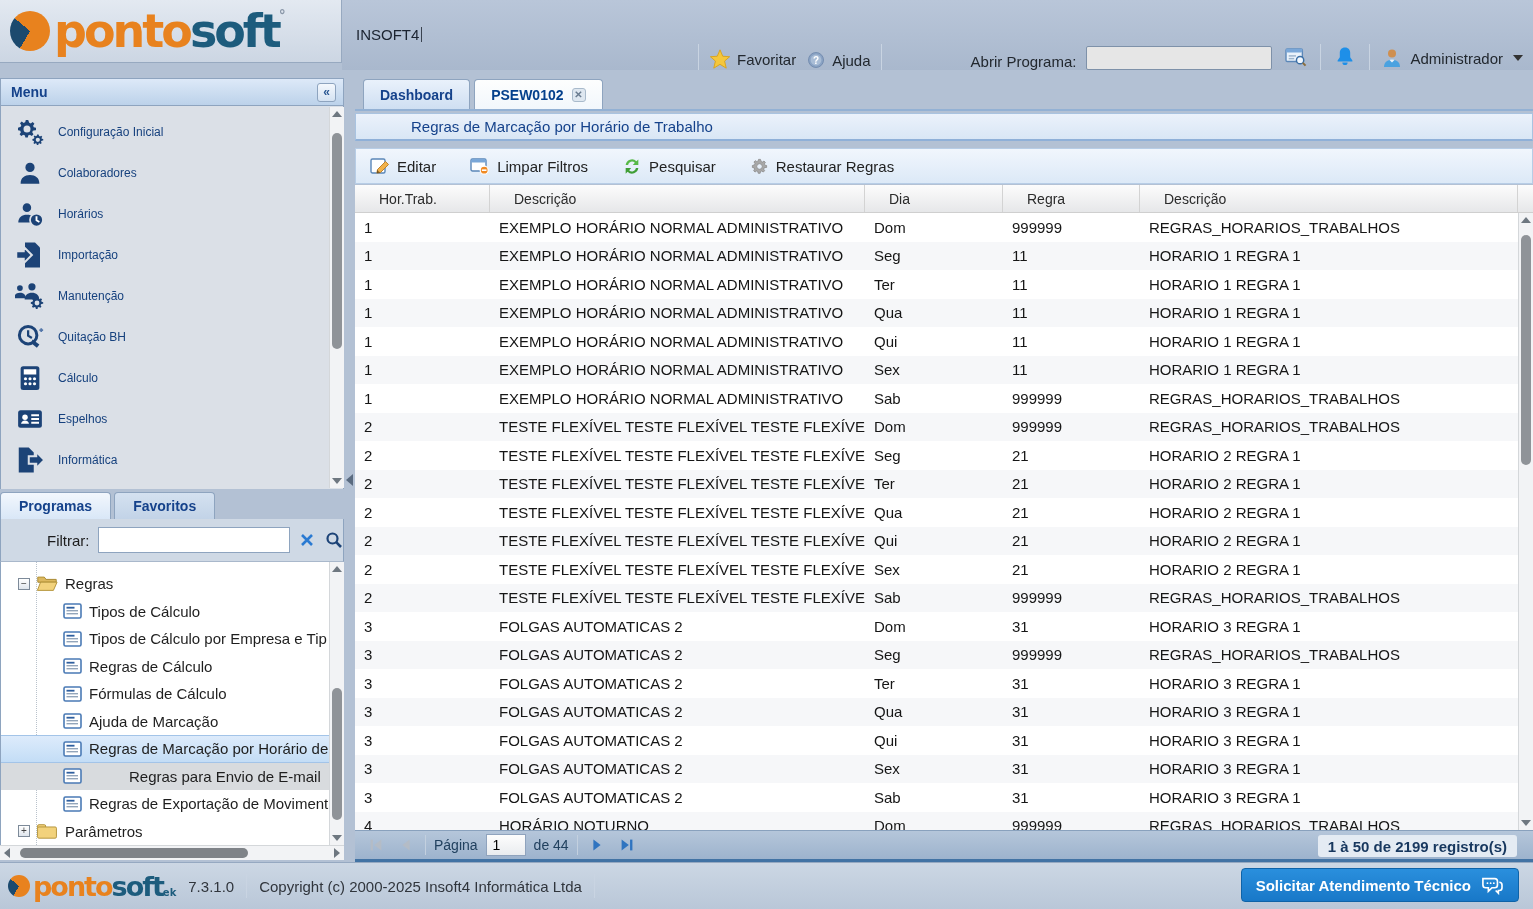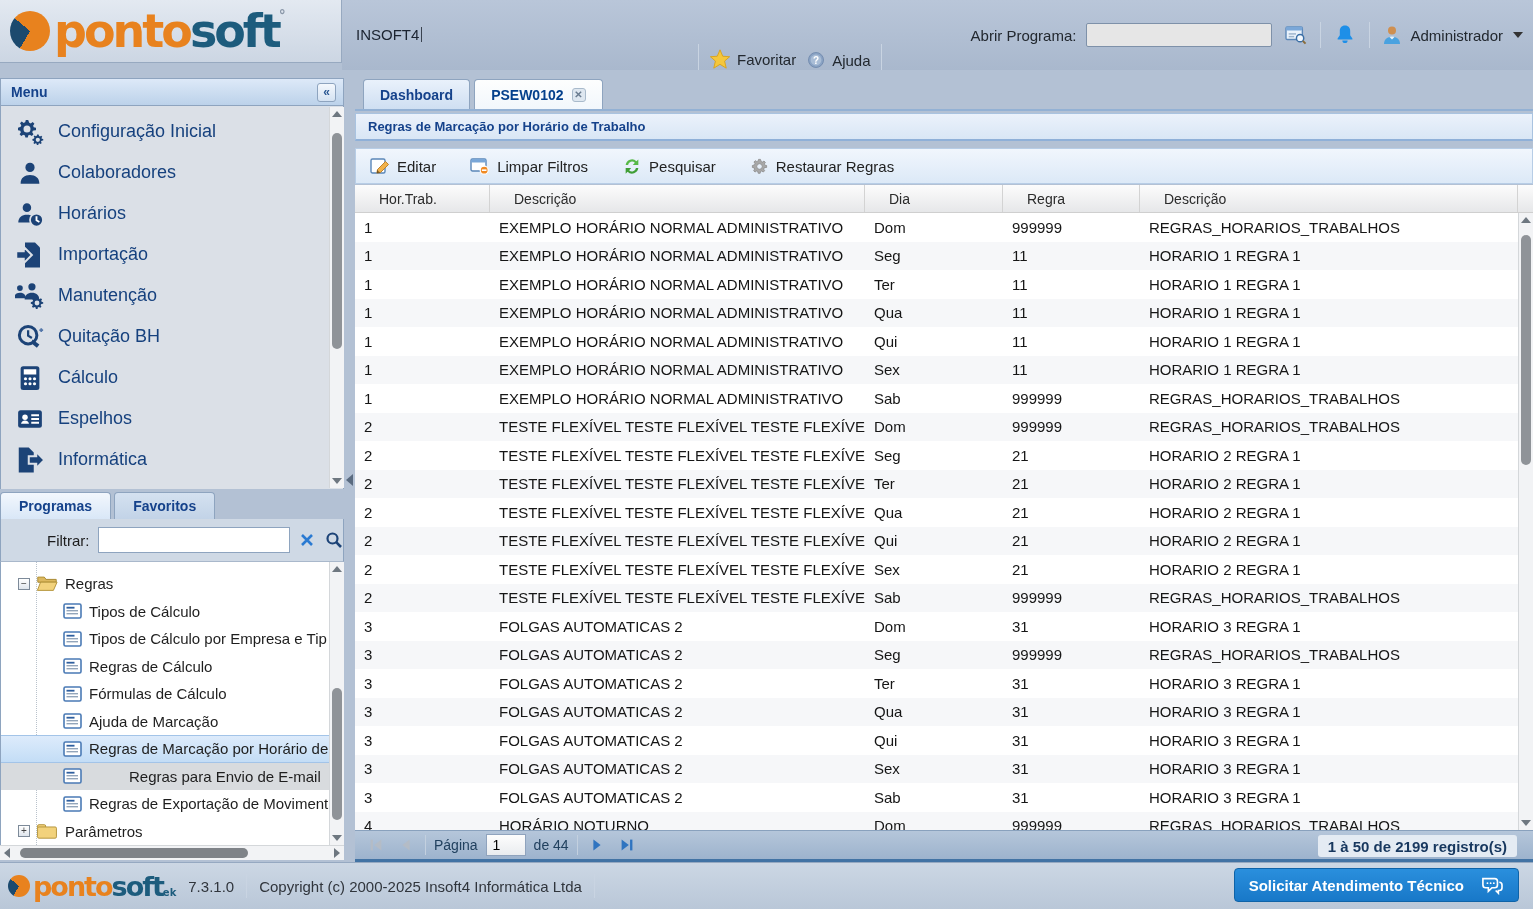--- a/index.html
+++ b/index.html
@@ -19,40 +19,40 @@
   #footer .logo-circle { width:22px; height:22px; margin-right:3px; }
   #footer .logo-text { font-size:27px; letter-spacing:-2px; }
   .logo-sub { font-size:10px; color:#1d5c7d; letter-spacing:0; font-weight:bold; }
 
   
   #app-header { left:342px; top:0; width:1191px; height:70px;
     background:linear-gradient(#b9c6d9,#a9b8cd); }
   #hdr-app { position:absolute; left:14px; top:26px; font-size:15px; color:#1b2330; }
   .caret { display:inline-block; width:1px; height:15px; background:#3a4350; vertical-align:-2px; margin-left:2px; }
   #hdr-mid { position:absolute; left:356px; top:0; height:70px; display:flex; align-items:flex-end; gap:10px; }
-  #hdr-right { position:absolute; right:10px; top:0; height:70px; display:flex; align-items:center; gap:10px; }
+  #hdr-right { position:absolute; right:10px; top:0; height:70px; display:flex; align-items:flex-end; gap:10px; }
   .hdr-label { font-size:15px; color:#22282f; }
   .vsep { width:1px; height:26px; background:#8fa2bb; border-right:1px solid #c9d4e2; }
   .hdr-item { display:flex; align-items:center; gap:6px; cursor:pointer; }
   #open-program-input { width:186px; height:24px; background:#e6e6e6; border:1px solid #7e91a9; border-radius:2px; font-size:14px; padding:0 5px; }
   .icon-btn { width:28px; height:26px; display:flex; align-items:center; justify-content:center; border-radius:3px; }
   .drop-arrow { width:0; height:0; border-left:5px solid transparent; border-right:5px solid transparent; border-top:6px solid #333; margin-left:4px; }
 
   
   #menu-titlebar { left:0; top:78px; width:344px; height:28px;
     background:linear-gradient(#dde9f8,#bcd2ea); border:1px solid #8ea4bf;
     display:flex; align-items:center; justify-content:space-between; padding:0 7px 0 10px; }
   #menu-title { font-size:14px; font-weight:bold; color:#15428b; }
   #menu-collapse { width:19px; height:19px; border:1px solid #8ea4bf; border-radius:3px;
     background:linear-gradient(#f4f8fd,#d4e2f2); color:#2a5793; font-size:12px; font-weight:bold;
     display:flex; align-items:center; justify-content:center; cursor:pointer; }
   #menu-list { left:0; top:106px; width:344px; height:383px; background:#dbe0e7;
     border-left:1px solid #8ea4bf; border-right:1px solid #8ea4bf; padding-top:5px; overflow:hidden; }
   .menu-item { height:41px; display:flex; align-items:center; padding-left:14px; gap:13px; cursor:pointer; }
-  .menu-item span.lbl { font-size:18px; color:#16417e; }
+  .menu-item span.lbl { font-size:12px; color:#16417e; }
   .menu-item svg { flex:0 0 auto; }
 
   
   #side-tabs { left:0; top:490px; width:344px; height:29px; display:flex; gap:3px; padding-left:0;
     background:#b3c1d4; align-items:flex-end; }
   .side-tab { height:27px; padding:0 18px; display:flex; align-items:center; font-size:14px; font-weight:bold; color:#15428b;
     border:1px solid #8ea4bf; border-bottom:none; border-radius:4px 4px 0 0; cursor:pointer; }
   .side-tab.active { background:linear-gradient(#f2f7fd,#d9e7f7); }
   .side-tab.inactive { background:linear-gradient(#d4e1f0,#c2d3e7); }
 
@@ -99,21 +99,21 @@
     border:1px solid #8ea4bf; border-bottom:none; border-radius:4px 4px 0 0; font-size:14px; font-weight:bold; color:#15428b; cursor:pointer; }
   .main-tab.inactive { background:linear-gradient(#e9f1fb,#cfdff2); }
   .main-tab.active { background:linear-gradient(#fdfefe,#f2f7fc); color:#04408c; }
   .tab-close { width:14px; height:14px; border-radius:3px; background:#dee7f0; border:1px solid #a9bacb;
     color:#69embro7b8f; color:#697b8f; font-size:10px; line-height:11px; text-align:center; cursor:pointer; }
 
   
   #main-titlebar { left:355px; top:113px; width:1178px; height:28px;
     background:linear-gradient(#ebf2fb,#d9e6f5); border:1px solid #a9c3e0; border-bottom:2px solid #8fb0d8;
     display:flex; align-items:center; padding-left:12px; }
-  #main-title { font-size:13px; font-weight:bold; color:#15428b; }
+  #main-title { font-size:15px; font-weight:normal; color:#15428b;margin-left:43px; }
 
   
   #toolbar { left:355px; top:148px; width:1178px; height:36px;
     background:linear-gradient(#f1f6fd,#dce9f7); border:1px solid #b7cde6;
     display:flex; align-items:center; padding-left:10px; gap:26px; }
   .tb-btn { display:flex; align-items:center; gap:7px; font-size:15px; color:#222; cursor:pointer; padding:3px 4px; border-radius:3px; }
 
   
   #grid { left:355px; top:185px; width:1178px; height:645px; background:#fff; }
   #grid-header { display:flex; height:28px; background:linear-gradient(#fcfcfc,#e6e7e9);
@@ -140,21 +140,21 @@
     display:flex; align-items:center; font-size:15px; font-weight:bold; color:#17375e; }
 
   
   #footer { left:0; top:862px; width:1533px; height:47px;
     background:linear-gradient(#ccd7e4,#b9c7d8); border-top:1px solid #96a9c1;
     display:flex; align-items:center; padding-left:8px; }
   .ftr-txt { font-size:15px; color:#30353c; }
   #footer .vsep { height:24px; margin:0 12px; }
   #support-btn { position:absolute; right:14px; top:868px; height:34px; padding:0 14px;
     background:linear-gradient(#2a8fdd,#1878c8); border:1px solid #0e63a8; border-radius:4px;
-    display:flex; align-items:center; gap:16px; color:#fff; font-size:15px; font-weight:bold; cursor:pointer; }
+    display:flex; align-items:center; gap:9px; color:#fff; font-size:15px; font-weight:bold; cursor:pointer; }
 </style>
 </head>
 <body>
 
 <svg width="0" height="0" style="position:absolute">
   <defs>
     <path id="p-gear" fill-rule="evenodd" d="M21 13.2v-2.4l-2.3-.5a7 7 0 0 0-.6-1.5l1.3-2-1.7-1.7-2 1.3a7 7 0 0 0-1.5-.6L13.2 3h-2.4l-.6 2.3a7 7 0 0 0-1.5.6l-2-1.3-1.7 1.7 1.3 2a7 7 0 0 0-.6 1.5L3 10.8v2.4l2.3.6c.1.5.3 1 .6 1.5l-1.3 2 1.7 1.7 2-1.3c.5.3 1 .5 1.5.6l.6 2.3h2.4l.5-2.3c.5-.1 1-.3 1.5-.6l2 1.3 1.7-1.7-1.3-2c.3-.5.5-1 .6-1.5l2.3-.6zM12 15.5a3.5 3.5 0 1 1 0-7 3.5 3.5 0 0 1 0 7z"></path>
     <path id="p-person" d="M12 11.2a3.7 3.7 0 1 0 0-7.4 3.7 3.7 0 0 0 0 7.4zM4.5 20.5c0-4.6 3.2-6.9 7.5-6.9s7.5 2.3 7.5 6.9z"></path>
     <path id="p-doc" d="M6 2h8l4 4v16H6z"></path>
   </defs>

